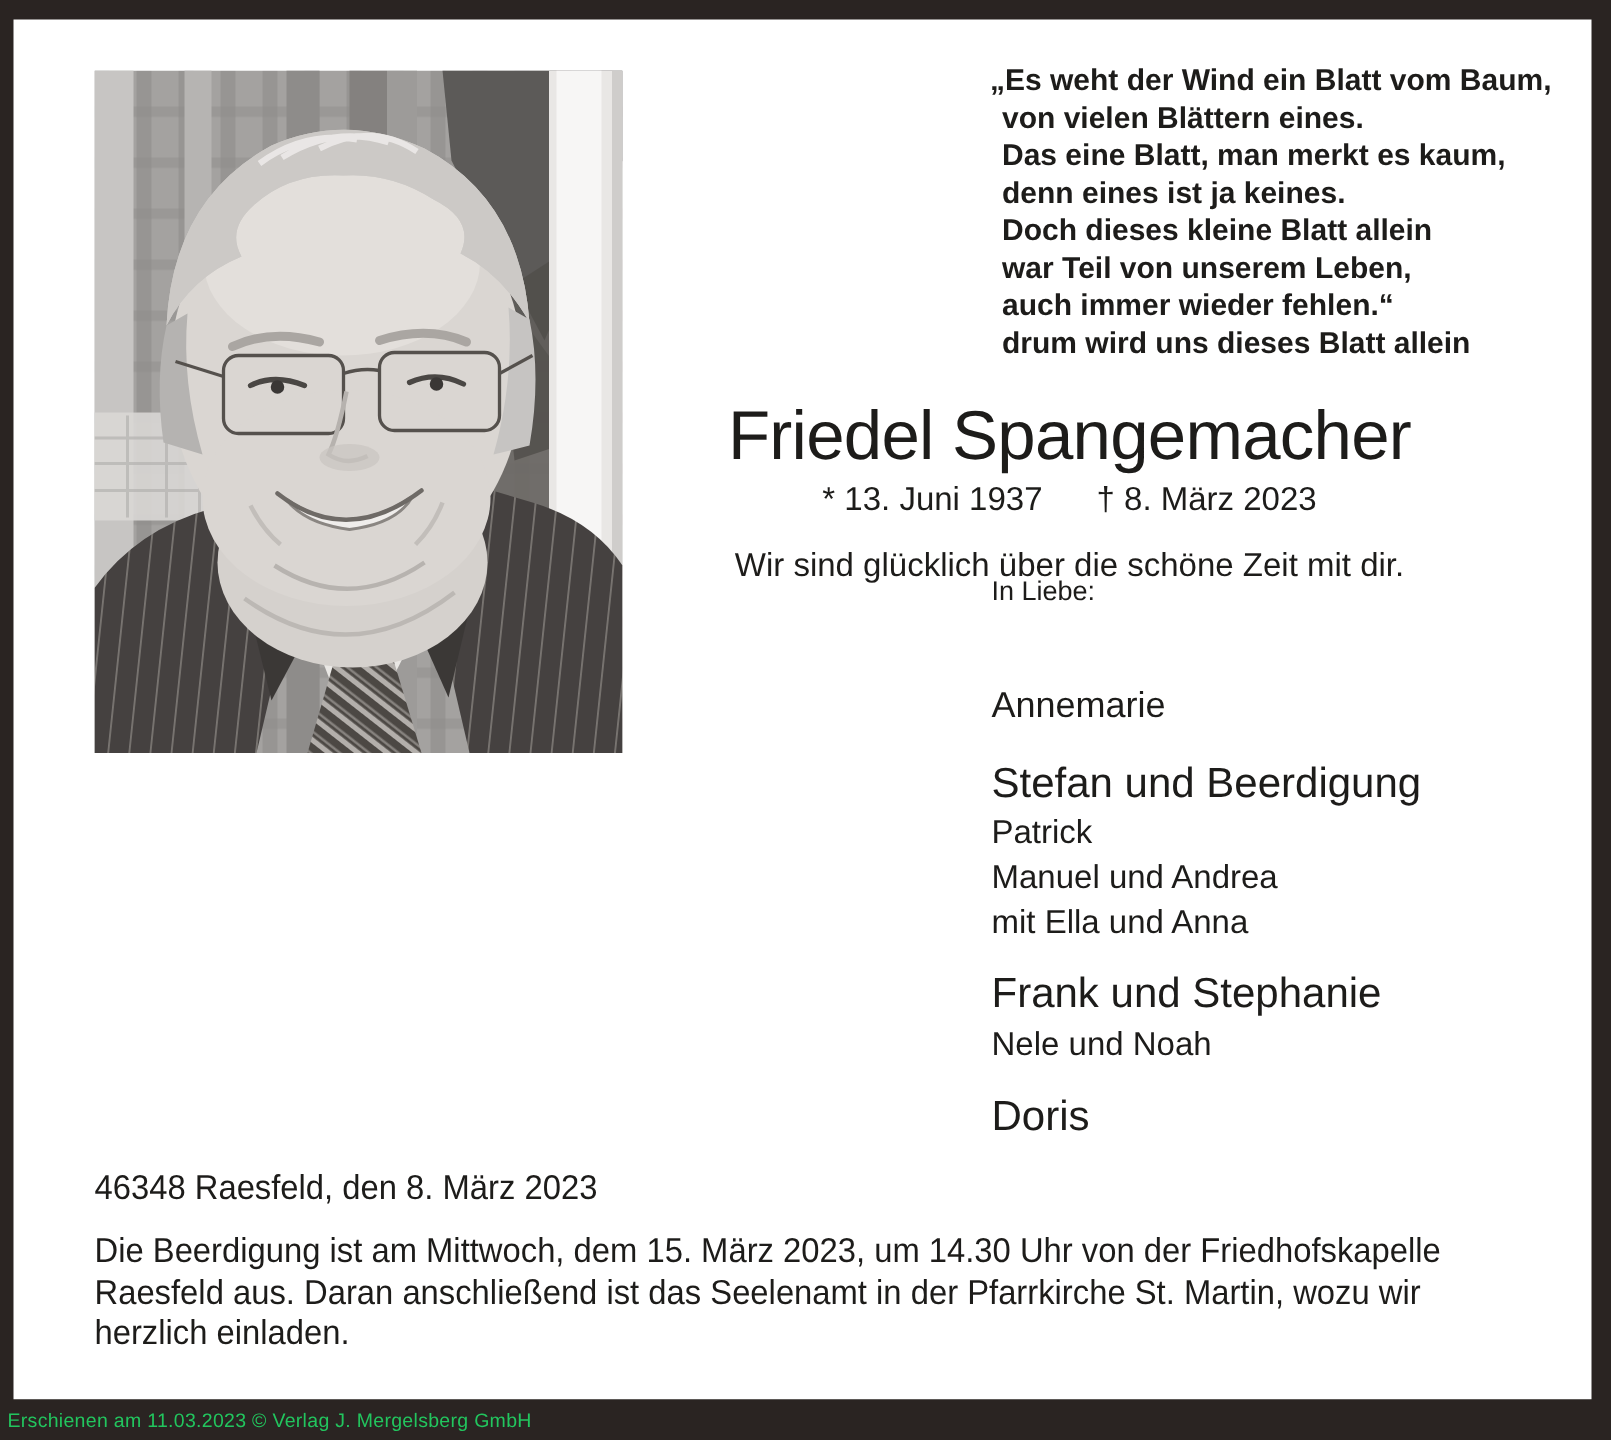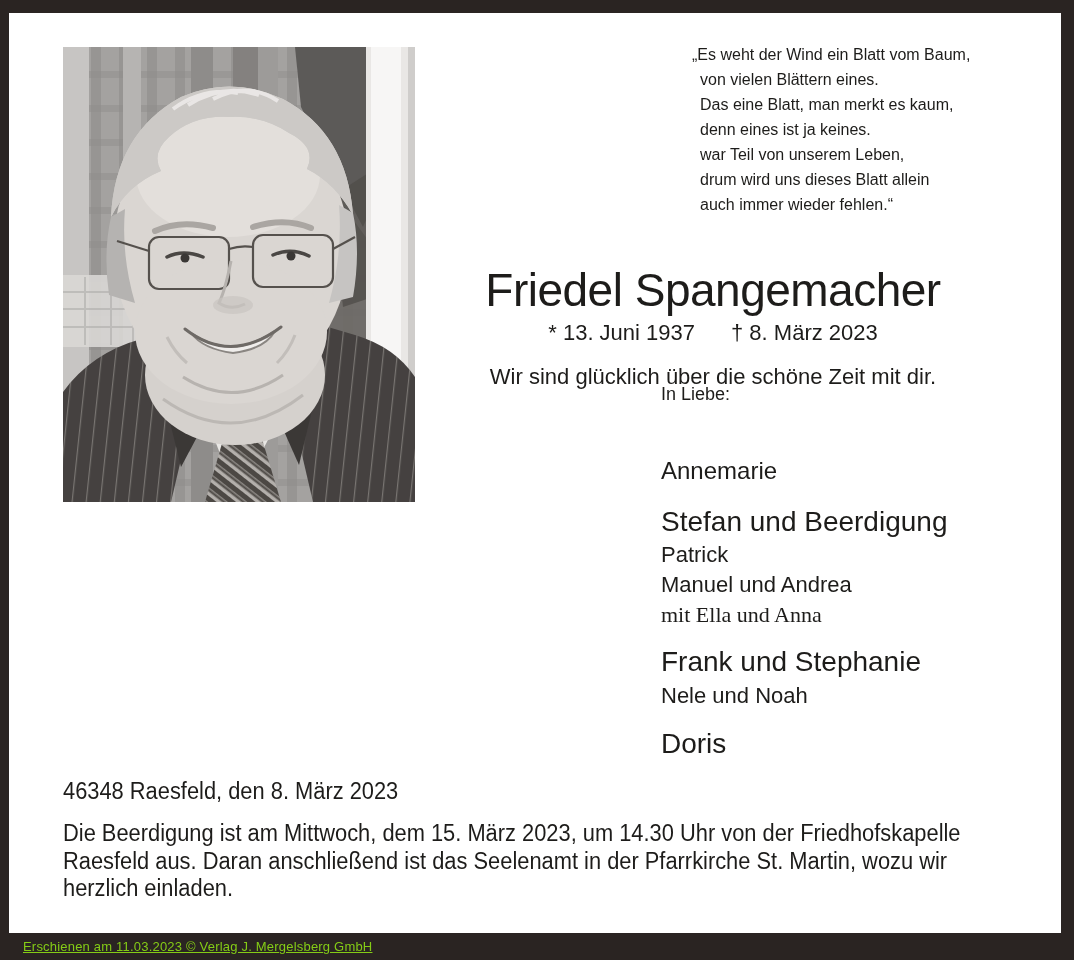--- a/index.html
+++ b/index.html
@@ -8,52 +8,52 @@
     background:#2a2422;
     font-family:"Liberation Sans", sans-serif;
     color:#1d1c1a;overflow:hidden;
   }
   .sheet{position:absolute;left:9px;top:13px;right:13px;bottom:27px;background:#ffffff;}
 
   
   .photo{position:absolute;left:63px;top:47px;width:352px;height:455px;}
 
   
-  .poem{position:absolute;left:692px;top:42px;font-size:16px;line-height:25px;white-space:nowrap;}
+  .poem{position:absolute;left:660px;top:42px;font-size:20px;line-height:25px;white-space:nowrap;font-weight:bold;}
   .poem .line{padding-left:8px;}
   .poem .line.first{padding-left:0;}
 
   
   .center-col{position:absolute;left:440px;top:0;width:546px;text-align:center;}
   .deceased-name{position:absolute;left:0;top:263px;width:100%;font-size:46px;letter-spacing:-0.5px;white-space:nowrap;}
   .dates{position:absolute;left:0;top:320px;width:100%;font-size:22px;display:flex;justify-content:center;gap:36px;white-space:nowrap;text-align:right;}
   .tribute{position:absolute;left:0;top:364px;width:100%;font-size:22px;white-space:nowrap;}
 
   
   .mourners{position:absolute;left:661px;top:0;white-space:nowrap;}
   .mourners .intro{position:absolute;left:0;top:384px;font-size:18px;}
   .m0{position:absolute;left:0;top:457px;font-size:24px;}
   .m1{position:absolute;left:0;top:506px;font-size:28px;}
   .m2{position:absolute;left:0;top:542px;font-size:22px;}
   .m3{position:absolute;left:0;top:572px;font-size:22px;text-align:center;}
-  .m4{position:absolute;left:0;top:602px;font-size:22px;font-family:Liberation Serif, serif;}
+  .m4{position:absolute;left:0;top:602px;font-size:22px;}
   .m5{position:absolute;left:0;top:646px;font-size:28px;}
   .m6{position:absolute;left:0;top:683px;font-size:22px;}
   .m7{position:absolute;left:0;top:728px;font-size:28px;}
 
   
   .place-date{position:absolute;left:63px;top:778px;font-size:23px;white-space:nowrap;
     transform:scaleX(0.95);transform-origin:left top;}
   .announcement{position:absolute;left:63px;top:820px;width:1010px;font-size:23px;line-height:27.5px;
     transform:scaleX(0.95);transform-origin:left top;}
 
   
   .footer-bar{position:absolute;left:0;right:0;bottom:0;height:27px;background:#2a2422;
     display:flex;align-items:center;}
-  .footer-text{color:#84cc16;font-size:13px;padding-left:23px;letter-spacing:0.2px;text-decoration:underline;}
+  .footer-text{color:#22c55e;font-size:13px;padding-left:5px;letter-spacing:0.2px;}
 </style>
 </head>
 <body>
 
 <div class="page">
   <div class="sheet"></div>
 
   <svg class="photo" viewBox="0 0 352 455" aria-label="portrait">
     <defs>
       <pattern id="pinstripe" width="14" height="14" patternUnits="userSpaceOnUse" patternTransform="rotate(6)">
@@ -142,23 +142,24 @@
 
     <path d="M120,330 Q170,362 220,328" stroke="#b7b3af" stroke-width="3" fill="none"></path>
     <path d="M104,290 Q112,306 124,316 M232,288 Q226,304 214,316" stroke="#c2beba" stroke-width="3" fill="none"></path>
   </svg>
 
   <div class="poem">
     <div class="line first">„Es weht der Wind ein Blatt vom Baum,</div>
     <div class="line">von vielen Blättern eines.</div>
     <div class="line">Das eine Blatt, man merkt es kaum,</div>
     <div class="line">denn eines ist ja keines.</div>
+    <div class="line">Doch dieses kleine Blatt allein</div>
     <div class="line">war Teil von unserem Leben,</div>
+    <div class="line">auch immer wieder fehlen.“</div>
     <div class="line">drum wird uns dieses Blatt allein</div>
-    <div class="line">auch immer wieder fehlen.“</div>
   </div>
 
   <div class="center-col">
     <div class="deceased-name">Friedel Spangemacher</div>
     <div class="dates">
       <span>* 13. Juni 1937</span>
       <span>† 8. März 2023</span>
     </div>
     <div class="tribute">Wir sind glücklich über die schöne Zeit mit dir.</div>
   </div>

